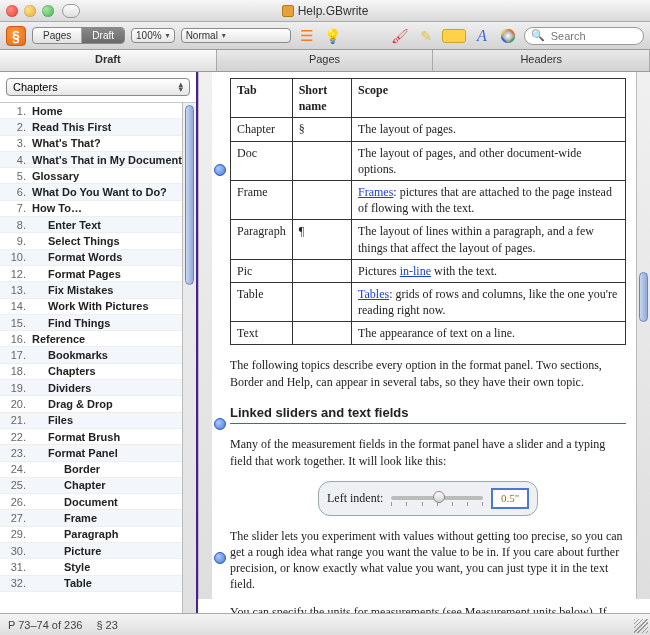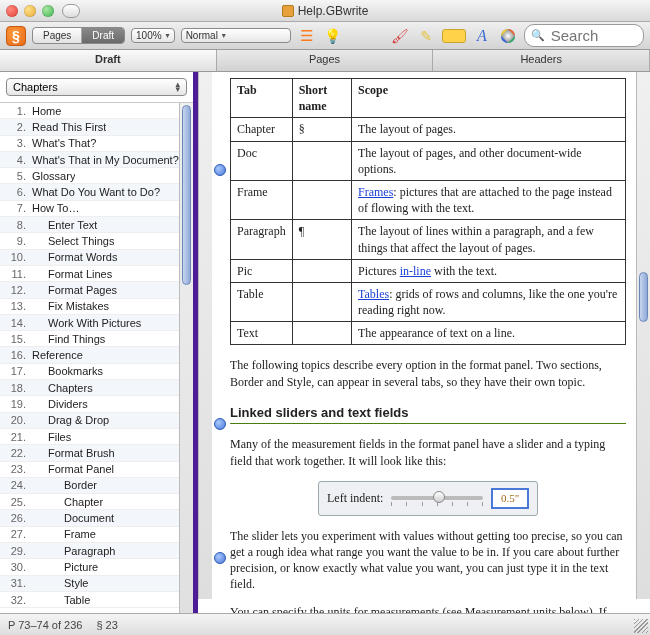--- a/index.html
+++ b/index.html
@@ -62,50 +62,50 @@
     background:linear-gradient(#fff,#e6e6e6);padding:1px 4px;font-size:10px;color:#333;
   }
   .combo .arr{margin-left:4px;font-size:8px;color:#555;}
   .ticon{width:20px;height:18px;display:flex;align-items:center;justify-content:center;border-radius:3px;}
   .spacer{flex:1;}
   .search{
     display:flex;align-items:center;border:1px solid #9a9a9a;border-radius:10px;
     background:#fff;padding:1px 6px;width:120px;
   }
   .search .mag{color:#888;margin-right:4px;font-size:11px;}
-  .search input{border:none;outline:none;font-size:15px;width:88px;background:transparent;}
+  .search input{border:none;outline:none;font-size:11px;width:88px;background:transparent;}
   
   .tabrow{
     height:22px;background:linear-gradient(#e6e6e6,#cfcfcf);
     display:flex;border-bottom:1px solid #9a9a9a;
   }
   .tabrow .tab{
     flex:1;text-align:center;font-size:11px;color:#333;
     border-right:1px solid #aaa;padding-top:3px;
     background:linear-gradient(#e9e9e9,#d2d2d2);
   }
   .tabrow .tab.sel{background:linear-gradient(#fafafa,#e0e0e0);font-weight:600;}
   
   .main{display:flex;height:541px;}
-  .sidebar{width:198px;border-right:5px solid #4c1d95;background:#fff;display:flex;flex-direction:column;}
+  .sidebar{width:198px;border-right:2px solid #4c1d95;background:#fff;display:flex;flex-direction:column;}
   .chap-sel{
     margin:6px;display:flex;align-items:center;border:1px solid #8a8a8a;border-radius:4px;
     background:linear-gradient(#fff,#e6e6e6);padding:2px 6px;font-size:11px;
   }
   .chap-sel .arr{margin-left:auto;font-size:9px;color:#555;display:flex;flex-direction:column;line-height:5px;}
   .navlist{flex:1;overflow:hidden;border-top:1px solid #c8c8c8;position:relative;}
   .navlist .row{
     display:flex;align-items:center;font-size:11px;color:#222;
     height:16.3px;padding:0 4px 0 6px;white-space:nowrap;
     border-bottom:1px solid #eee;
   }
   .navlist .row:nth-child(odd){background:#fff;}
   .navlist .row:nth-child(even){background:#f3f6fb;}
   .navlist .num{width:26px;color:#666;text-align:right;padding-right:6px;}
-  .navlist .lbl{overflow:hidden;text-overflow:ellipsis;}
+  .navlist .lbl{overflow:hidden;text-overflow:ellipsis;font-weight:bold;}
   .vscroll-nav{
     position:absolute;right:0;top:0;bottom:0;width:14px;
     background:linear-gradient(#f0f0f0,#e0e0e0);border-left:1px solid #bbb;
   }
   .vscroll-nav .thumb{
     position:absolute;left:2px;right:2px;top:2px;height:180px;
     border-radius:6px;background:linear-gradient(90deg,#c8d6ef,#8fa9d8);
     border:1px solid #6a86b8;
   }
   
@@ -125,21 +125,21 @@
     border:1px solid #333;padding:3px 6px;font-size:12px;text-align:left;vertical-align:top;
   }
   table.scope th{font-weight:bold;}
   .lk{color:#1a3fd6;text-decoration:underline;}
   h3.sec{
     font-family:"Lucida Grande",Arial,sans-serif;font-size:13px;font-weight:bold;
     border-bottom:1px solid #4d7c0f;padding:2px 0;margin:10px 0 6px 0;
   }
   .slider-demo{
     width:220px;margin:8px auto;border:1px solid #9aa;background:#eef0f4;
-    padding:6px 8px;display:flex;align-items:center;gap:8px;border-radius:3px;
+    padding:6px 8px;display:flex;align-items:center;gap:8px;border-radius:12px;
   }
   .slider-demo .track{flex:1;height:4px;background:#bbb;border-radius:2px;position:relative;}
   .slider-demo .knob{position:absolute;left:46%;top:-5px;width:12px;height:12px;border-radius:50%;background:linear-gradient(#fff,#cfcfcf);border:1px solid #888;}
   .slider-demo .val{
     width:38px;border:2px solid #4a78d6;background:#fff;text-align:center;
     font-size:11px;padding:1px 0;color:#a06a1a;
   }
   .ticks{position:absolute;top:6px;left:0;right:0;display:flex;justify-content:space-between;}
   .ticks span{width:1px;height:4px;background:#999;}
   
@@ -268,24 +268,20 @@
         </div>
         <div class="row">
           <span class="num">9.</span>
           <span class="lbl ind1">Select Things</span>
         </div>
         <div class="row">
           <span class="num">10.</span>
           <span class="lbl ind1">Format Words</span>
         </div>
         <div class="row">
-          <span class="num">11.</span>
-          <span class="lbl ind1">Format Lines</span>
-        </div>
-        <div class="row">
           <span class="num">12.</span>
           <span class="lbl ind1">Format Pages</span>
         </div>
         <div class="row">
           <span class="num">13.</span>
           <span class="lbl ind1">Fix Mistakes</span>
         </div>
         <div class="row">
           <span class="num">14.</span>
           <span class="lbl ind1">Work With Pictures</span>
@@ -415,21 +411,21 @@
               <td><span class="lk">Tables</span>: grids of rows and columns, like the one you're reading right now.</td>
             </tr>
             <tr>
               <td>Text</td>
               <td></td>
               <td>The appearance of text on a line.</td>
             </tr>
           </tbody>
       </table>
 
-      <p>The following topics describe every option in the format panel. Two sections, Border and Style, can appear in several tabs, so they have their own topic.</p>
+      <p>The following topics describe every option in the format panel. Two sections, Border and Help, can appear in several tabs, so they have their own topic.</p>
       <h3 class="sec">Linked sliders and text fields</h3>
       <p>Many of the measurement fields in the format panel have a slider and a typing field that work together. It will look like this:</p>
 
       <div class="slider-demo">
         <span>Left indent:</span>
         <div class="track">
           <div class="knob"></div>
           <div class="ticks">
               <span></span>
               <span></span>

